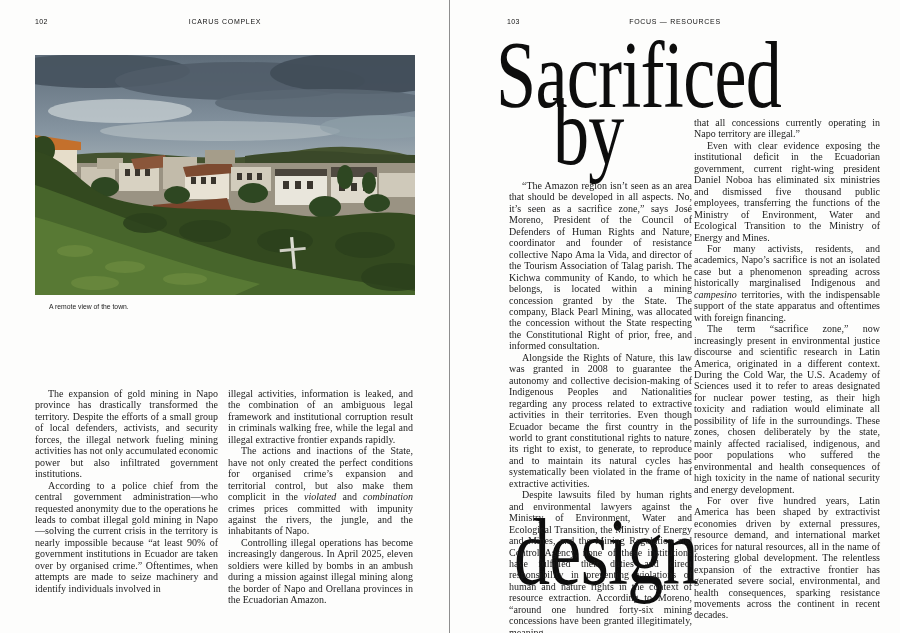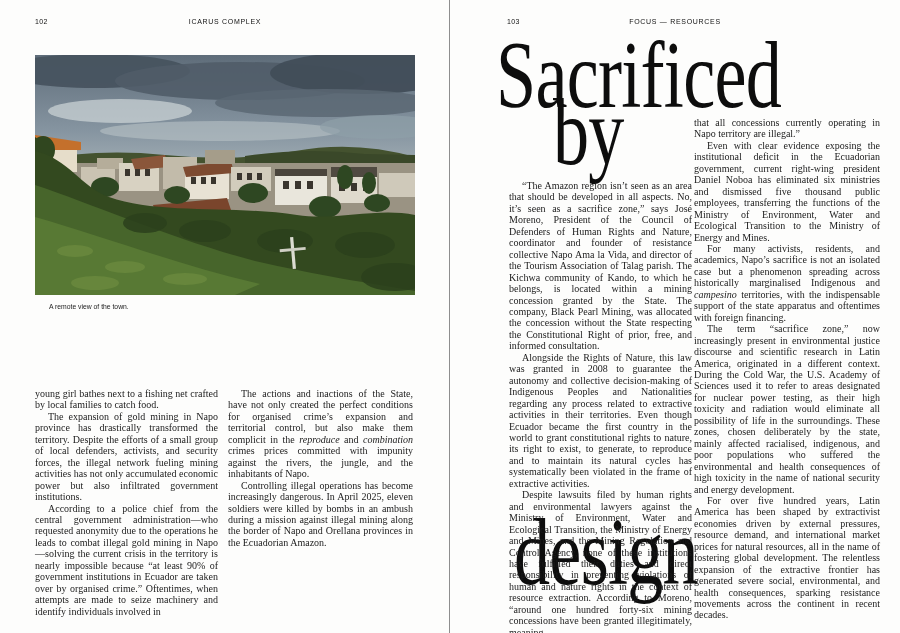--- a/index.html
+++ b/index.html
@@ -155,26 +155,26 @@
 
         <g transform="translate(258,198) rotate(-5)">
           <rect x="-1.6" y="-16" width="3.2" height="32" fill="#dcdcd2"></rect>
           <rect x="-13" y="-5" width="26" height="3" fill="#cfcfc4"></rect>
         </g>
       </svg>
     </div>
     <div class="caption">A remote view of the town.</div>
 
     <div class="col l-col1">
-        <p><span>young girl bathes next to a fishing net crafted by local families to catch food.</span></p>
         <p class="indent"><span>The expansion of gold mining in Napo province has drastically transformed the territory. Despite the efforts of a small group of local defenders, activists, and security forces, the illegal network fueling mining activities has not only accumulated economic power but also infiltrated government institutions.</span></p>
         <p class="indent"><span>According to a police chief from the central government administration—who requested anonymity due to the operations he leads to combat illegal gold mining in Napo—solving the current crisis in the territory is nearly impossible because “at least 90% of government institutions in Ecuador are taken over by organised crime.” Oftentimes, when attempts are made to seize machinery and identify individuals involved in</span></p>
       </div>
     <div class="col l-col2">
-        <p class="indent"><span>The actions and inactions of the State, have not only created the perfect conditions for organised crime’s expansion and territorial control, but also make them complicit in the </span><em>reproduce</em><span> and </span><em>combination</em><span> crimes prices committed with impunity against the rivers, the jungle, and the inhabitants of Napo.</span></p>
+        <p><span>illegal activities, information is leaked, and the combination of an ambiguous legal framework and institutional corruption result in criminals walking free, while the legal and illegal extractive frontier expands rapidly.</span></p>
+        <p class="indent"><span>The actions and inactions of the State, have not only created the perfect conditions for organised crime’s expansion and territorial control, but also make them complicit in the </span><em>violated</em><span> and </span><em>combination</em><span> crimes prices committed with impunity against the rivers, the jungle, and the inhabitants of Napo.</span></p>
         <p class="indent"><span>Controlling illegal operations has become increasingly dangerous. In April 2025, eleven soldiers were killed by bombs in an ambush during a mission against illegal mining along the border of Napo and Orellana provinces in the Ecuadorian Amazon.</span></p>
       </div>
   </div>
 
   <div class="divider"></div>
 
   <div class="page page-right">
     <div class="pagenum" style="left:57px">103</div>
     <div class="runhead">FOCUS — RESOURCES</div>
 

